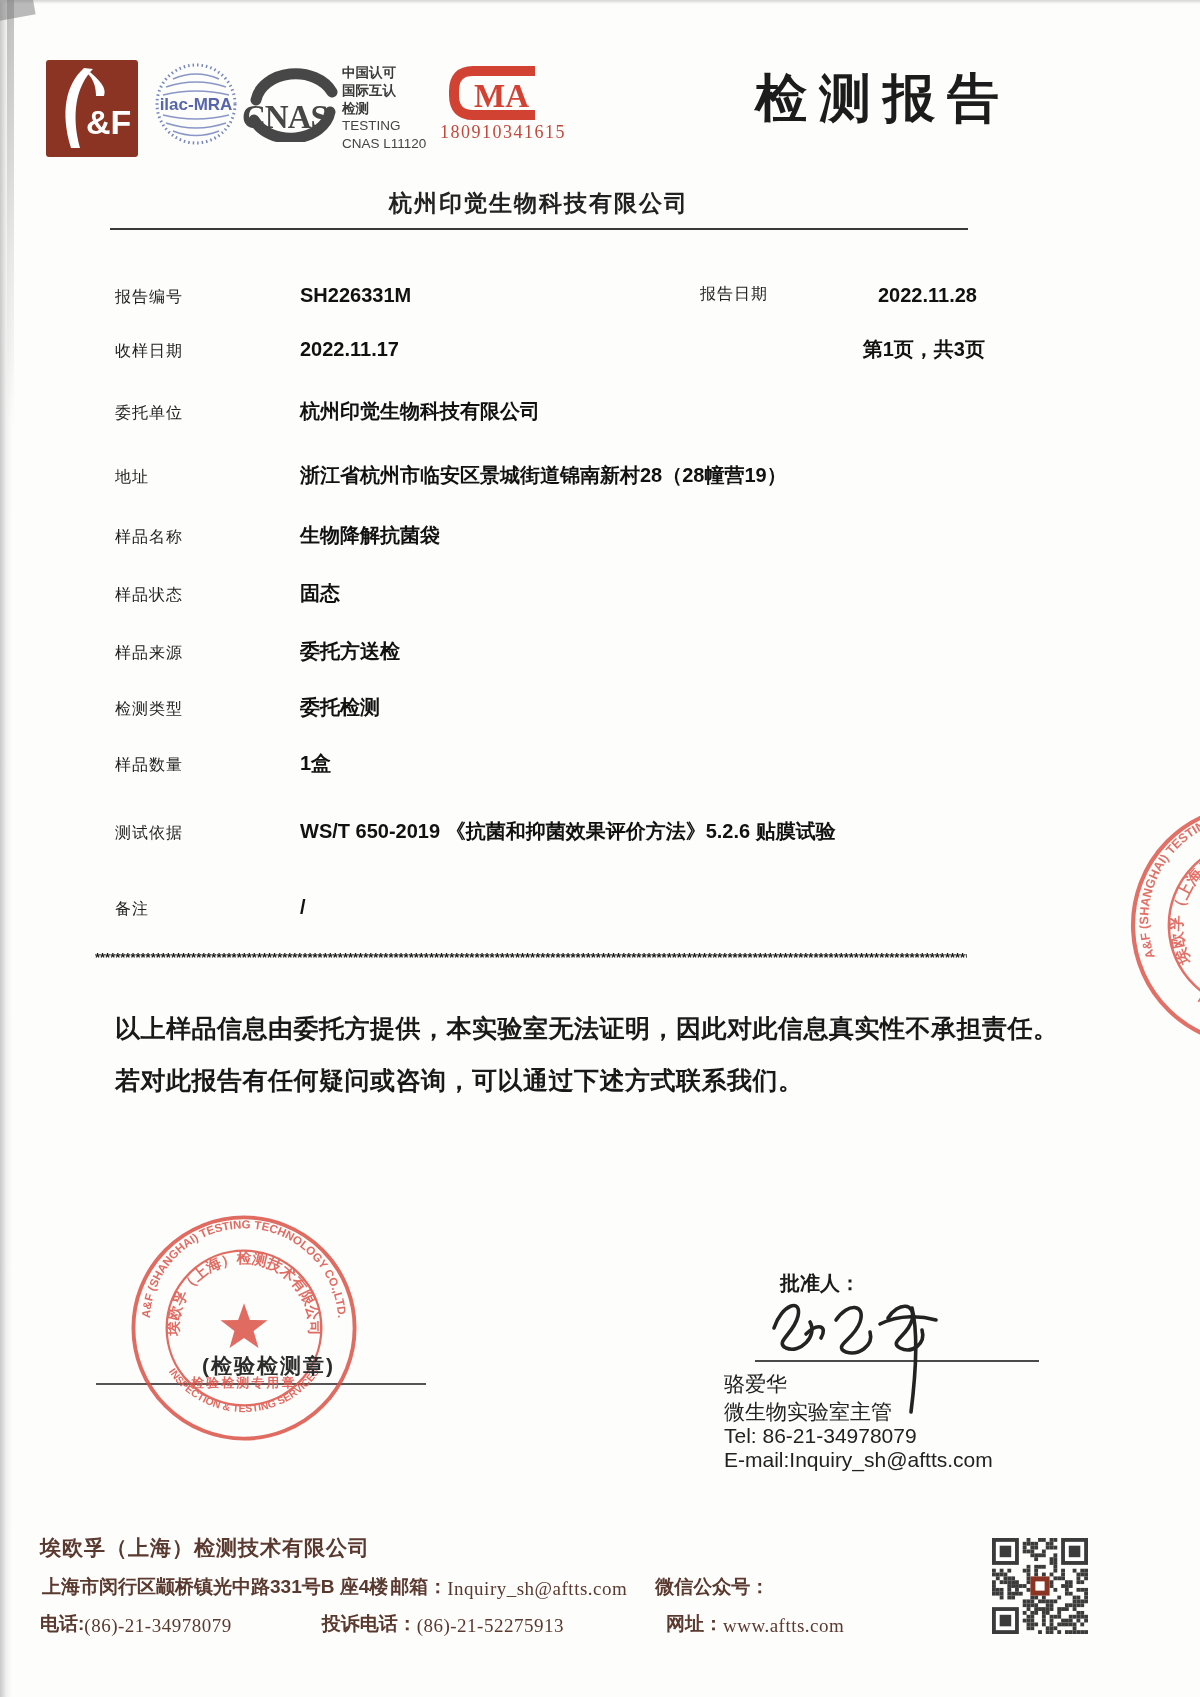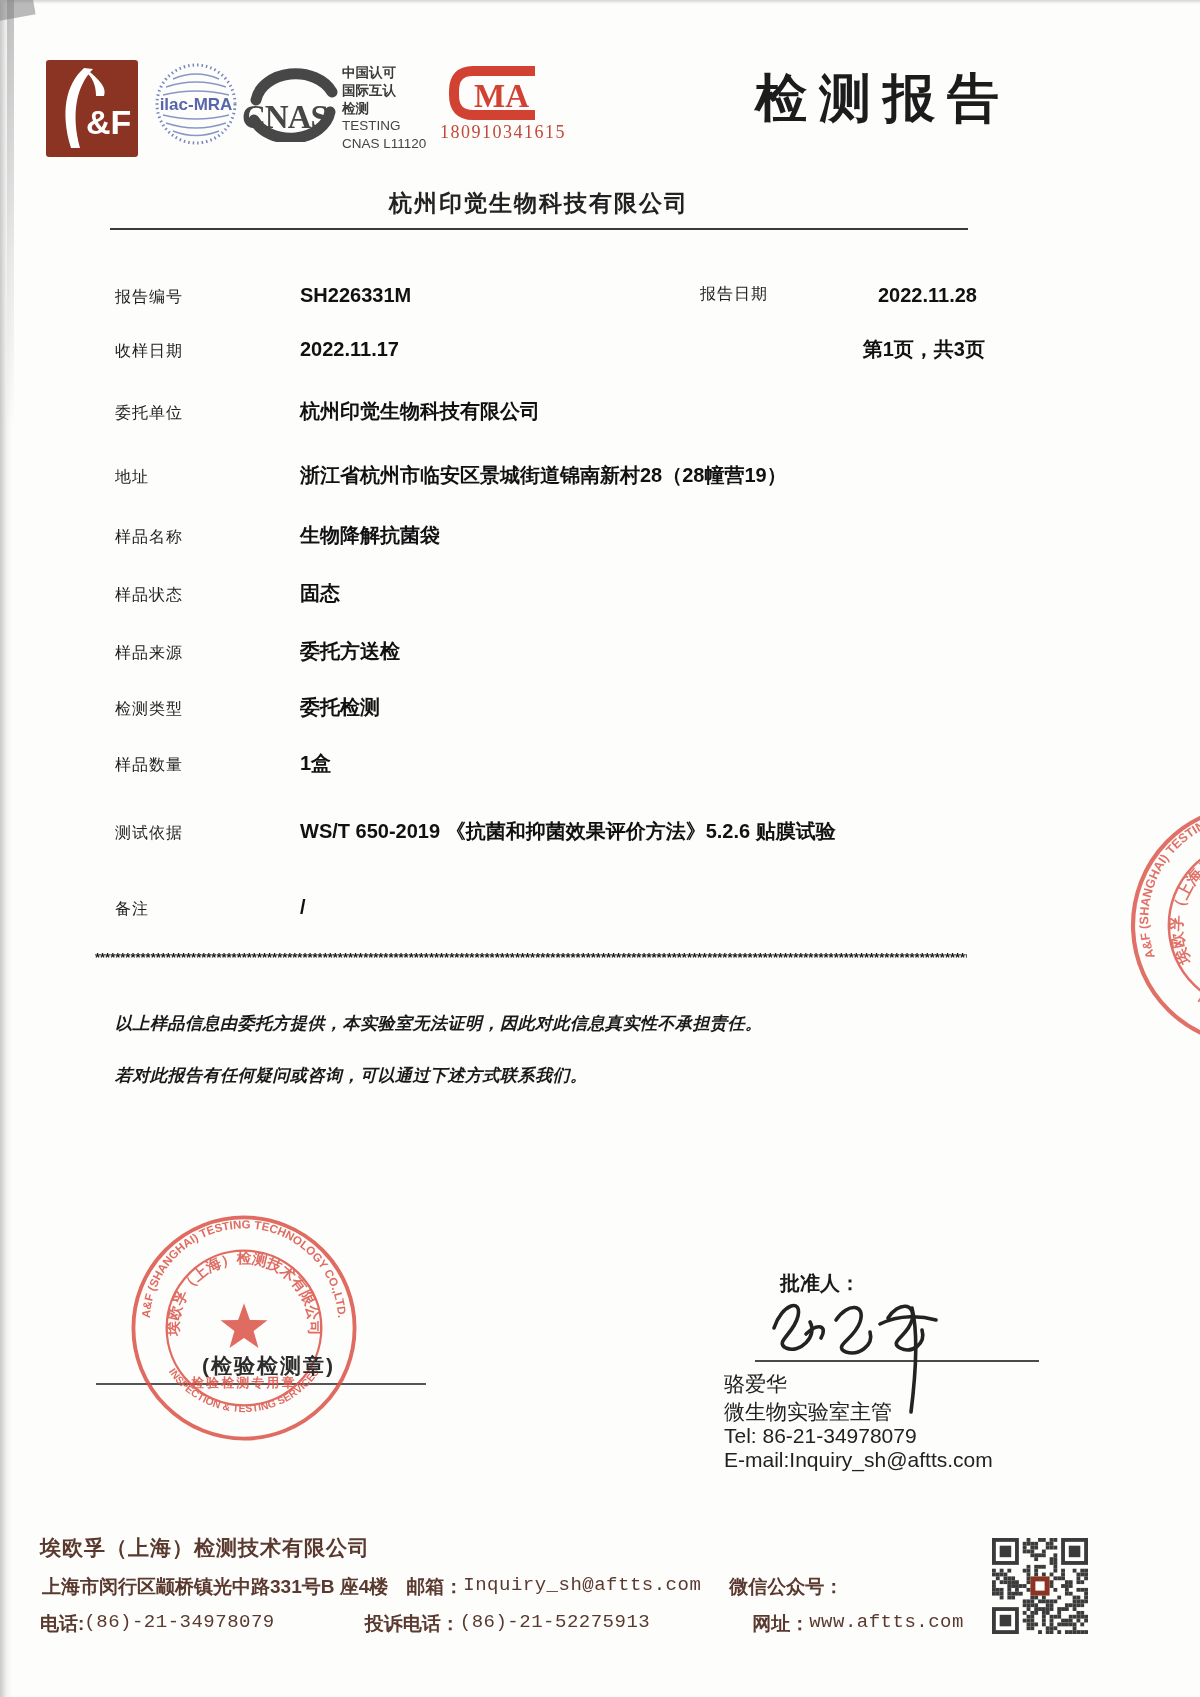--- a/index.html
+++ b/index.html
@@ -20,34 +20,34 @@
   .cma-logo{left:447px;top:64px;width:95px;height:58px;}
   .cma-number{left:440px;top:122px;color:#c4483a;font-family:"Liberation Serif",serif;font-size:18px;letter-spacing:1.5px;}
   .report-title{left:755px;top:64px;width:230px;font-family:"Liberation Serif","DejaVu Serif",serif;font-weight:700;font-size:52px;letter-spacing:12px;color:#1c1c1c;white-space:nowrap;}
   .client-company{left:110px;top:188px;width:858px;text-align:center;font-size:23px;font-weight:700;letter-spacing:2px;color:#222;padding-bottom:9px;border-bottom:2.5px solid #3a3a3a;}
   
   .label{font-size:16px;color:#1f1f1f;letter-spacing:1px;}
   .value{font-size:20px;font-weight:700;color:#111;}
   .row{position:absolute;left:115px;width:980px;white-space:nowrap;}
   .row .label{display:inline-block;width:185px;}
   .divider{left:95px;top:950px;width:872px;overflow:hidden;white-space:nowrap;font-size:13px;font-weight:700;color:#161616;letter-spacing:0;}
-  .note{left:115px;font-size:17px;font-weight:700;font-style:italic;color:#191919;letter-spacing:.5px;}
+  .note{left:115px;font-size:25px;font-weight:700;color:#191919;letter-spacing:.5px;}
   
   .approver-label{left:780px;top:1270px;font-size:20px;font-weight:600;}
   .sig-line-right{left:755px;top:1360px;width:284px;height:2px;background:#4a4a4a;}
   .sig-line-left{left:96px;top:1383px;width:330px;height:2px;background:#555;}
   .contact{left:724px;font-size:21px;color:#222;font-weight:500;}
   .stamp-caption{left:202px;top:1352px;font-size:21px;color:#2c2c2c;letter-spacing:2px;font-weight:600;z-index:5;}
   .stamp-left{left:128px;top:1212px;z-index:4;}
   .stamp-right{left:1128px;top:800px;transform:rotate(-24deg);}
   
   .footer{color:#5a392f;}
   .footer-company{left:40px;top:1534px;font-size:21px;font-weight:700;letter-spacing:1px;}
-  .footer-line{position:absolute;display:flex;align-items:flex-start;font-size:19px;font-weight:600;white-space:nowrap;}
-  .footer-line .serif{font-family:Liberation Mono, monospace;font-weight:500;letter-spacing:.5px;}
+  .footer-line{position:absolute;display:flex;align-items:flex-end;font-size:19px;font-weight:600;white-space:nowrap;}
+  .footer-line .serif{font-family:Liberation Serif, serif;font-weight:500;letter-spacing:.5px;}
   .fl2{left:42px;top:1574px;}
   .fl3{left:40px;top:1611px;}
   .qr{left:992px;top:1538px;width:96px;height:96px;}
 </style>
 </head>
 <body>
 
 <div class="abs edge-left"></div>
 <div class="abs edge-top"></div>
 <div class="abs streak"></div>
@@ -204,21 +204,21 @@
     <text x="150" y="226" text-anchor="middle" font-size="16.5" font-weight="700" letter-spacing="3" fill="#dc5247">检验检测专用章</text>
   </svg>
 </div>
 <div class="abs stamp-caption">(检验检测章)</div>
 <div class="abs sig-line-left"></div>
 
 <div class="abs footer footer-company">埃欧孚（上海）检测技术有限公司</div>
 
 <div class="footer footer-line fl2">
   <span>上海市闵行区颛桥镇光中路331号B 座4楼</span>
-  <span style="margin-left:18px">邮箱：</span>
+  <span style="margin-left:2px">邮箱：</span>
   <span class="serif">Inquiry_sh@aftts.com</span>
   <span style="margin-left:28px">微信公众号：</span>
 </div>
 
 <div class="footer footer-line fl3">
   <span>电话: </span>
   <span class="serif">(86)-21-34978079</span>
   <span style="margin-left:90px">投诉电话：</span>
   <span class="serif">(86)-21-52275913</span>
   <span style="margin-left:102px">网址：</span>

